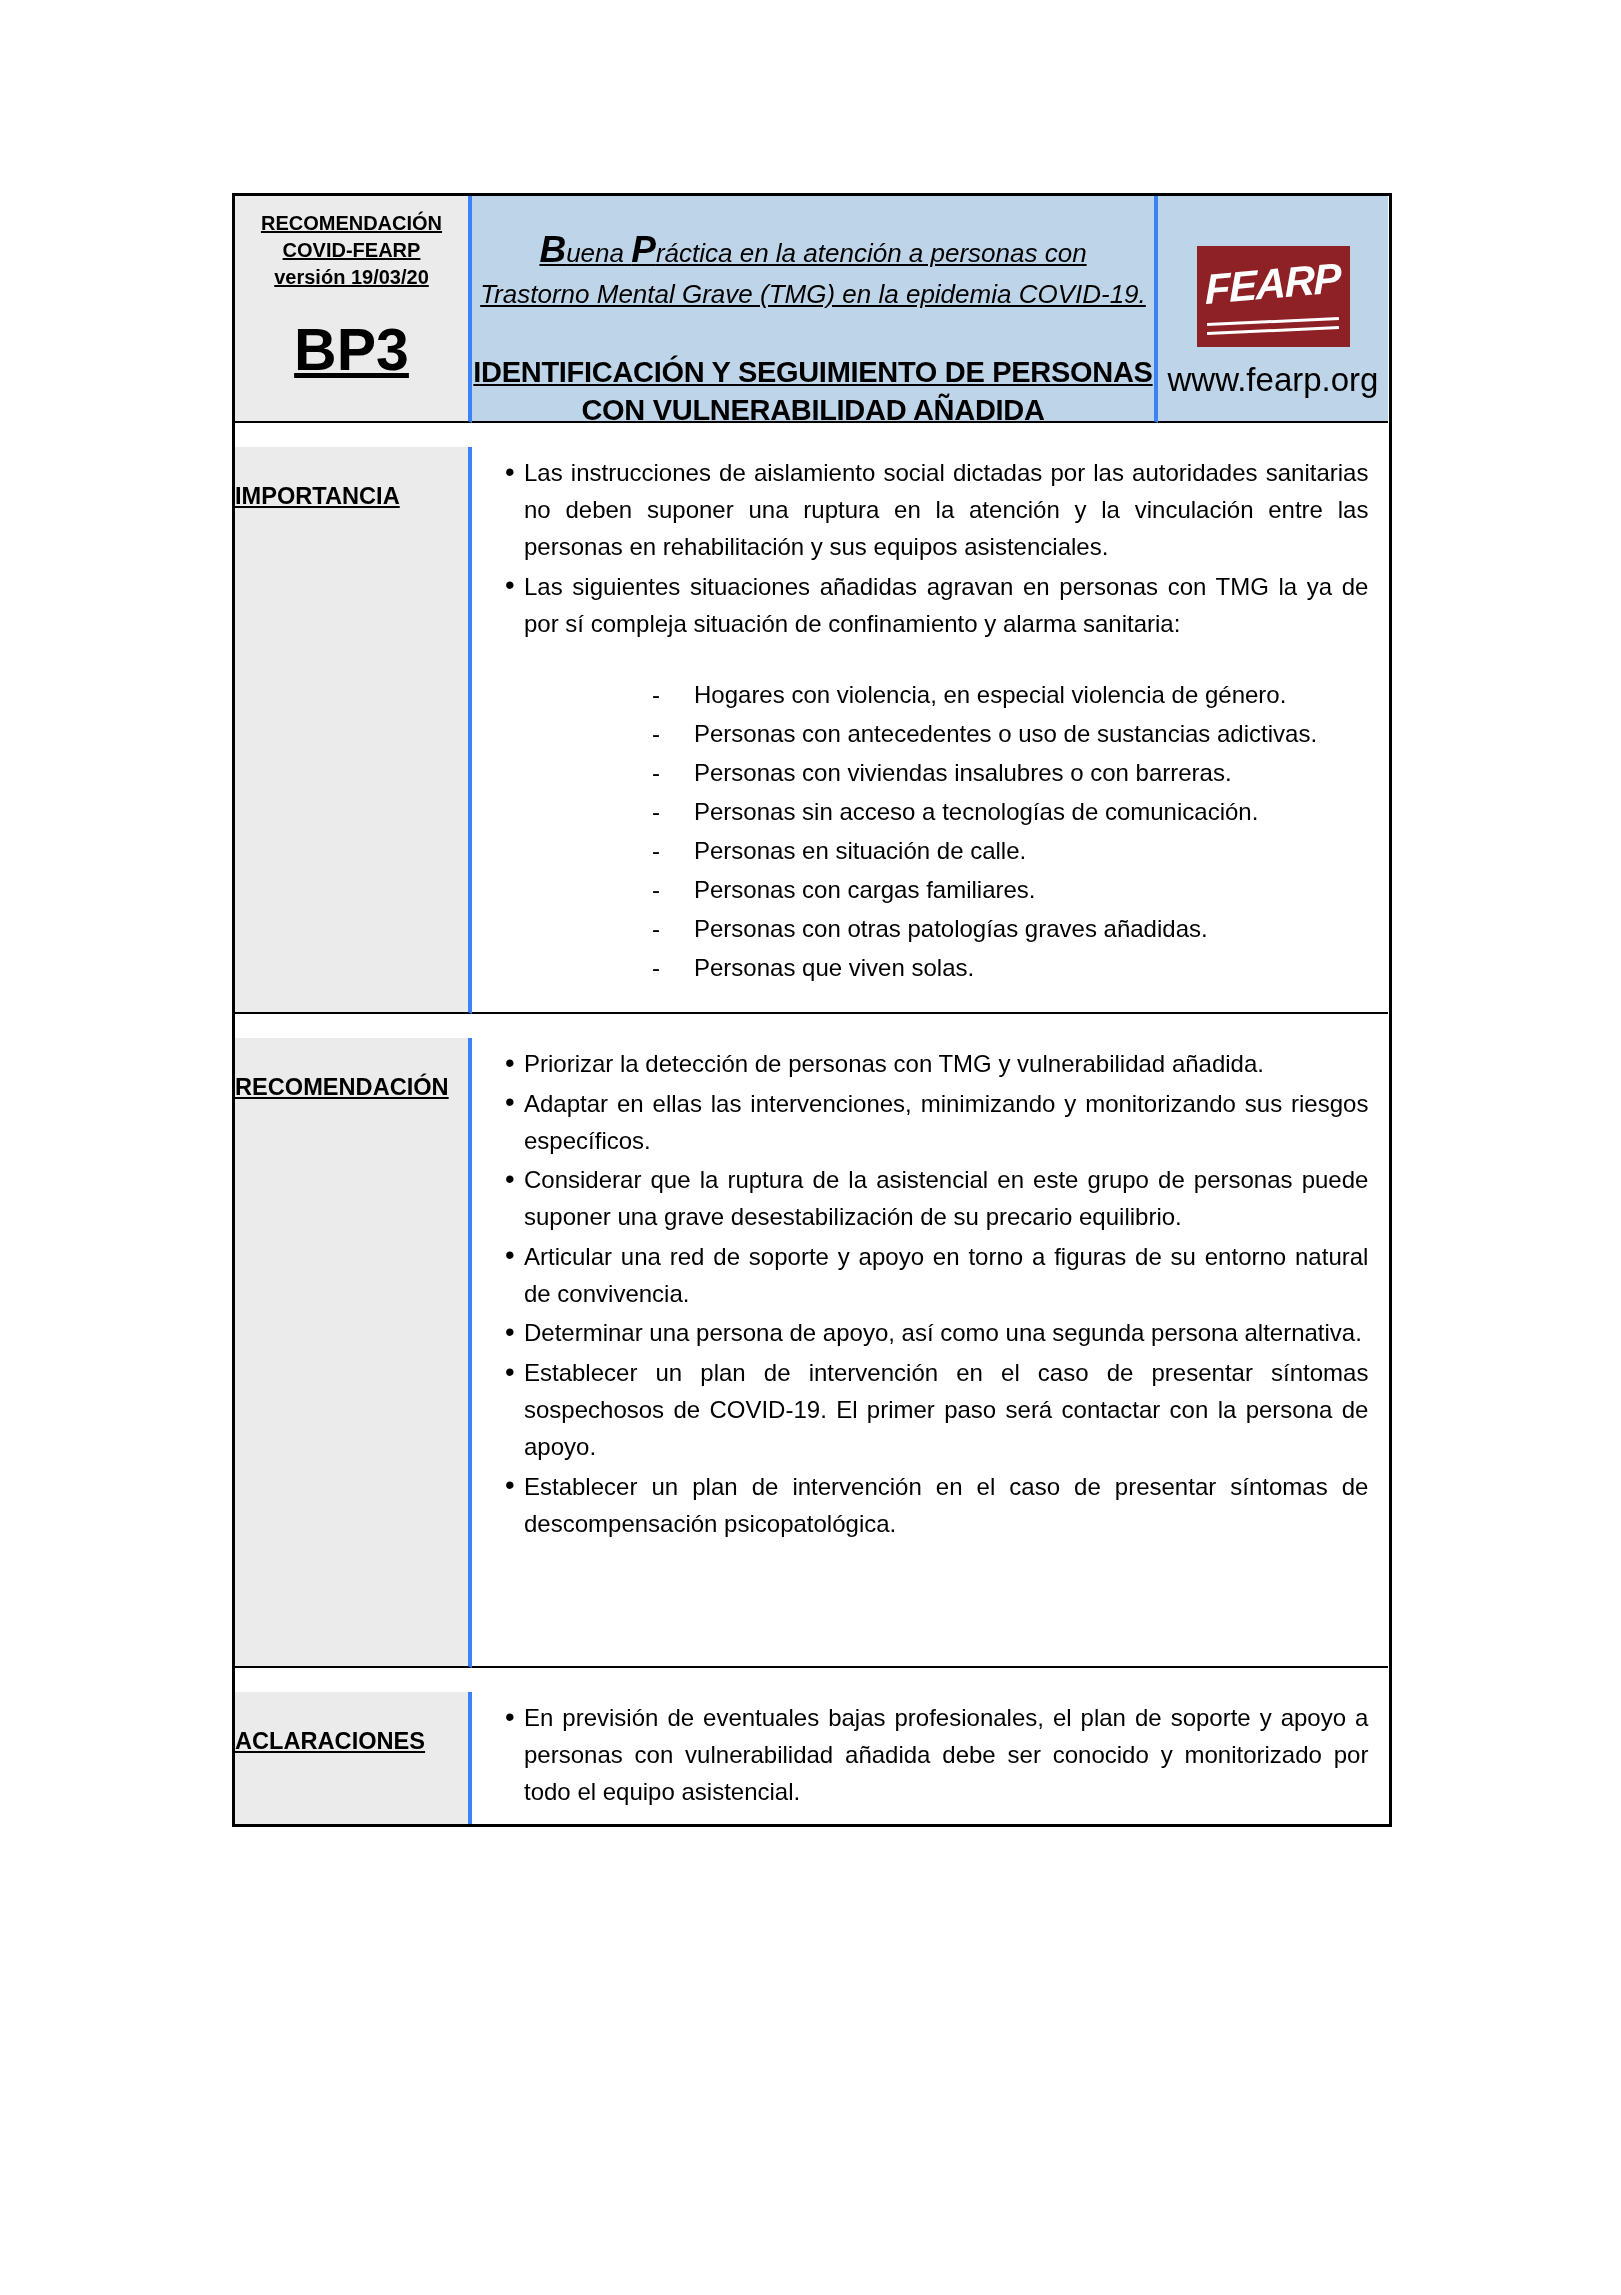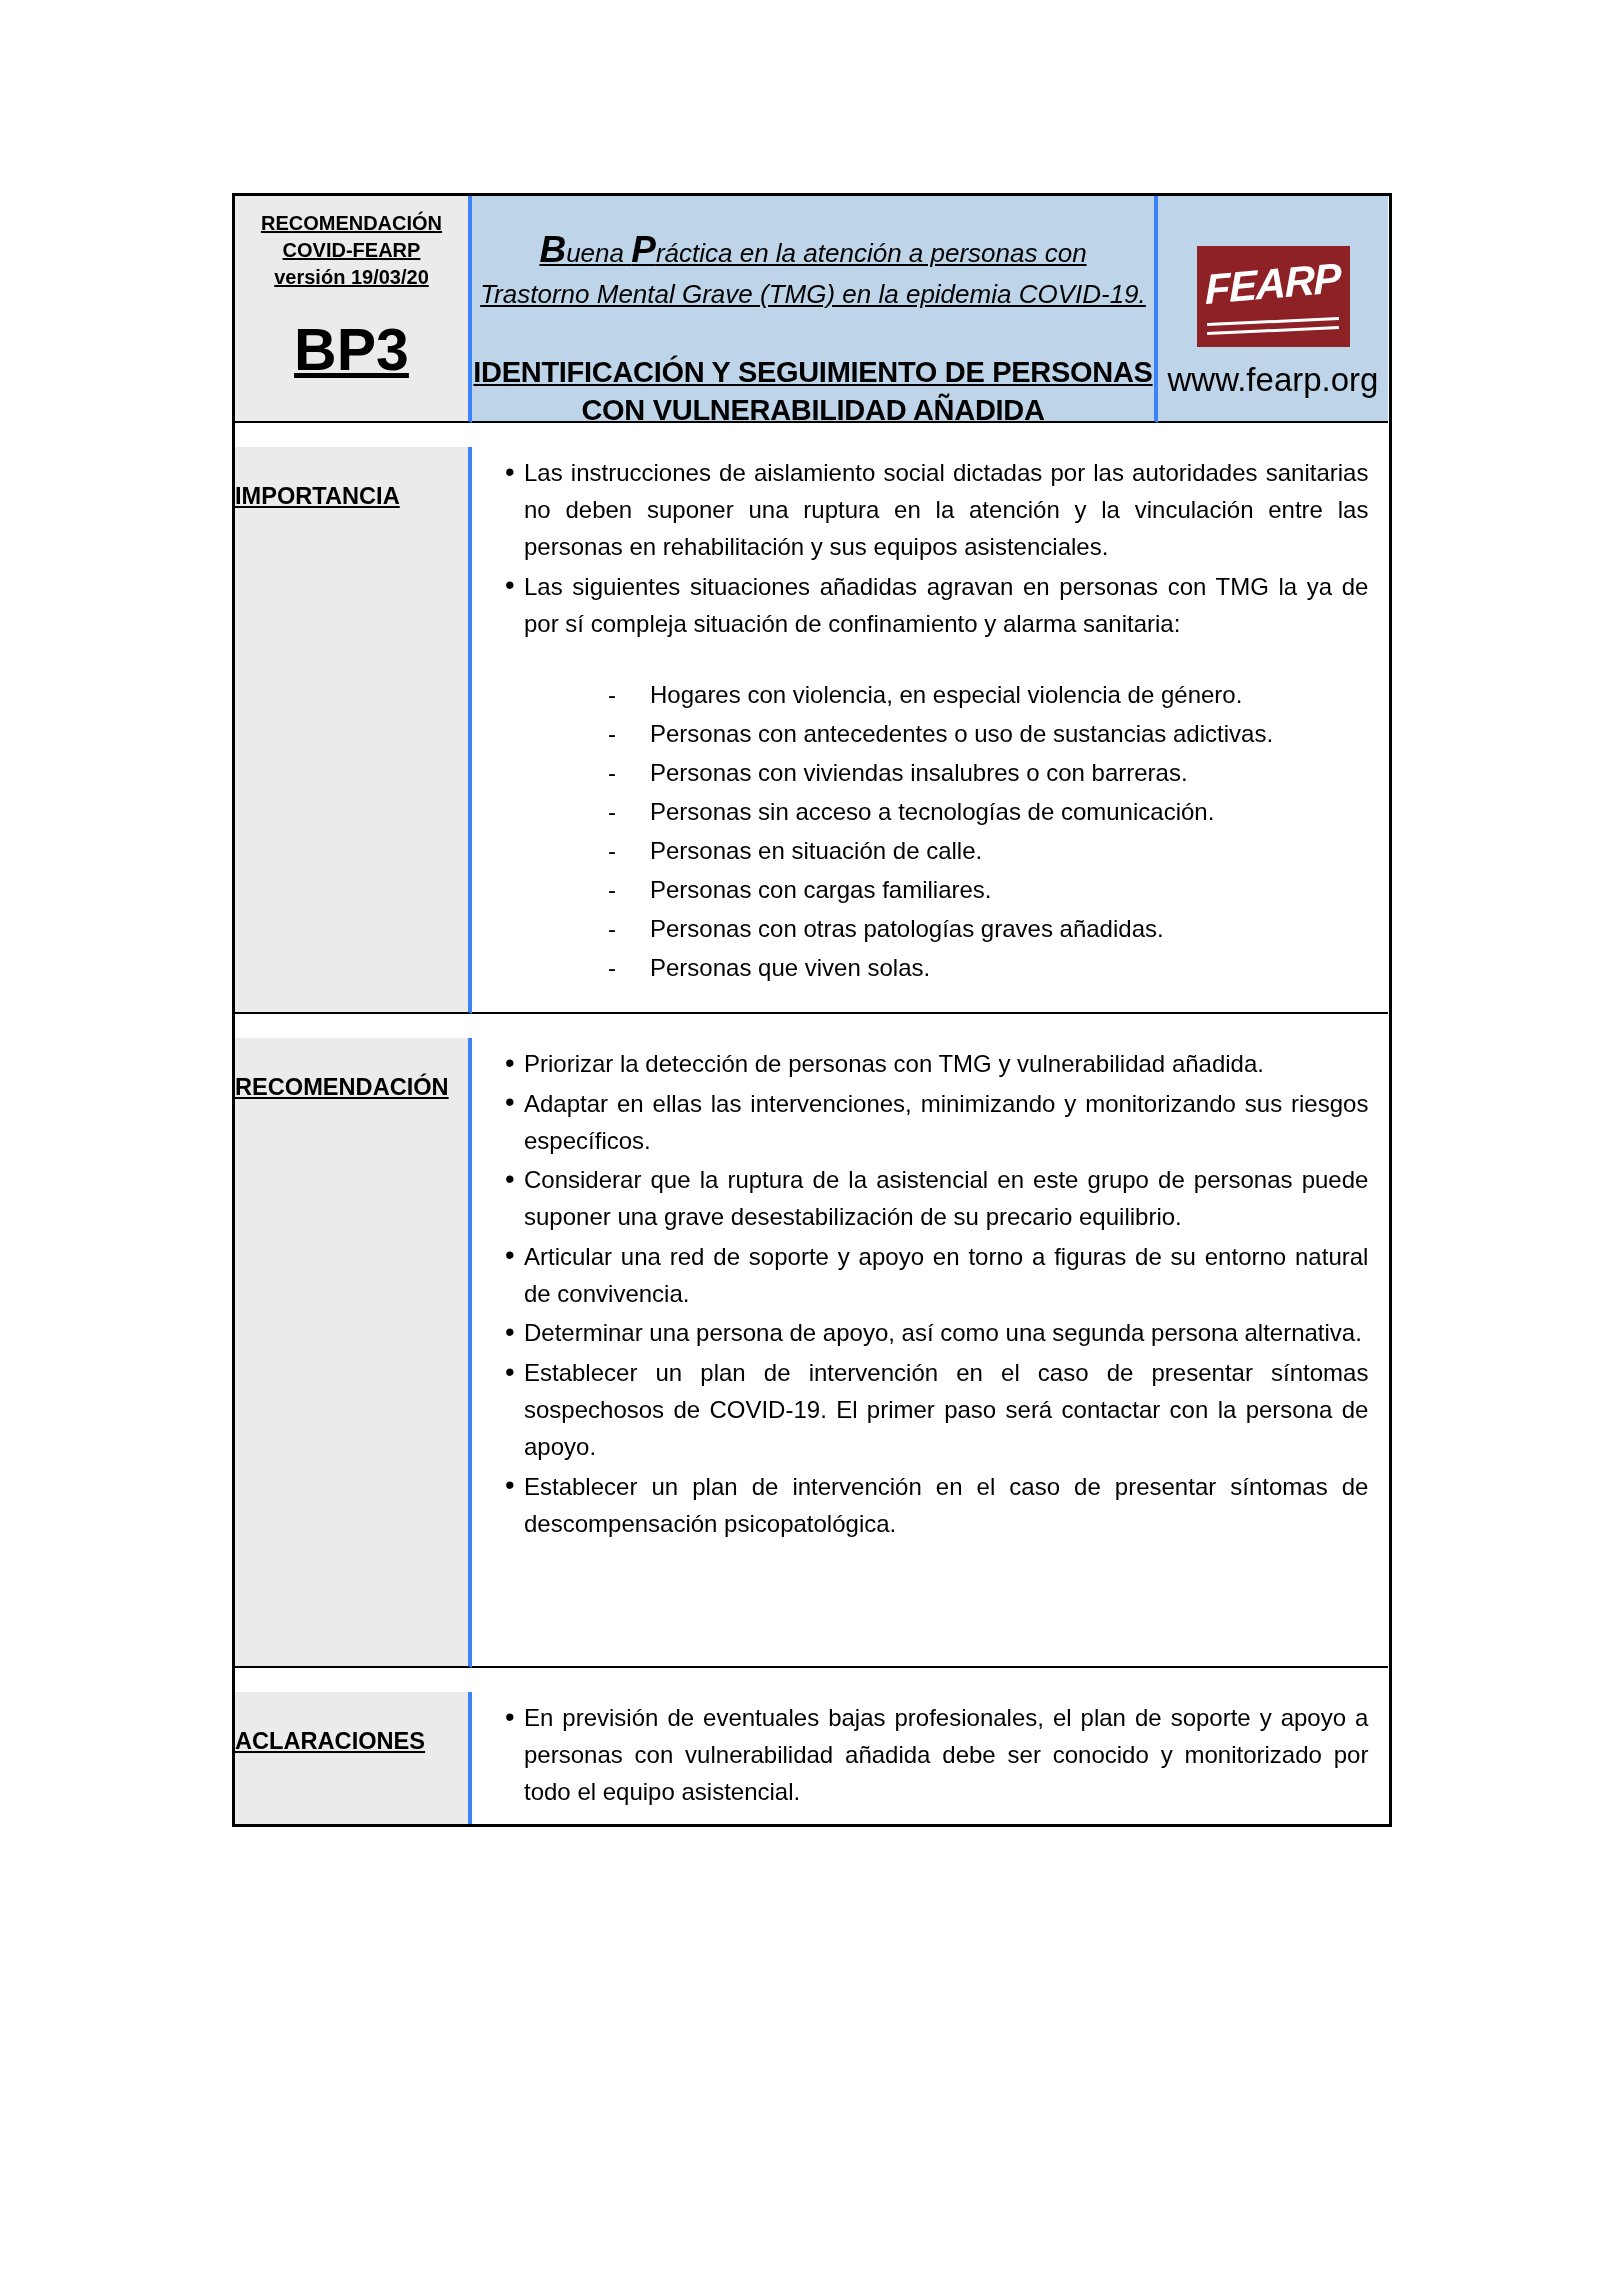--- a/index.html
+++ b/index.html
@@ -39,21 +39,21 @@
   .logo-bar.bar1{bottom:23.6px;}
   .logo-bar.bar2{bottom:14.4px;}
   .logo-url{font-size:33px;line-height:39px;margin-top:13px;}
 
   
   .label-cell{background:#ebebeb;padding-top:31px;font-weight:bold;font-size:23.6px;line-height:37px;margin-top:24px;}
   .content-cell{background:#fff;padding:31px 19.6px 10.5px 0;}
   .bullet{margin:0 0 2.6px 0;padding-left:52px;position:relative;text-align:justify;
     font-size:24px;line-height:37px;}
   .bullet::before{content:"\2022";position:absolute;left:33px;top:-1.3px;font-size:27.5px;}
-  .sublist{margin-top:34px;}
+  .sublist{margin-top:34px;padding-left:44px;}
   .subitem{margin:0 0 2px 0;padding-left:178px;position:relative;font-size:24px;line-height:37px;}
   .subitem::before{content:"-";position:absolute;left:136px;top:0;}
 </style>
 </head>
 <body>
 
 <div class="doc-table">
 
   <div class="cell br bb badge-cell">
     <div class="badge-line">RECOMENDACIÓN</div>

